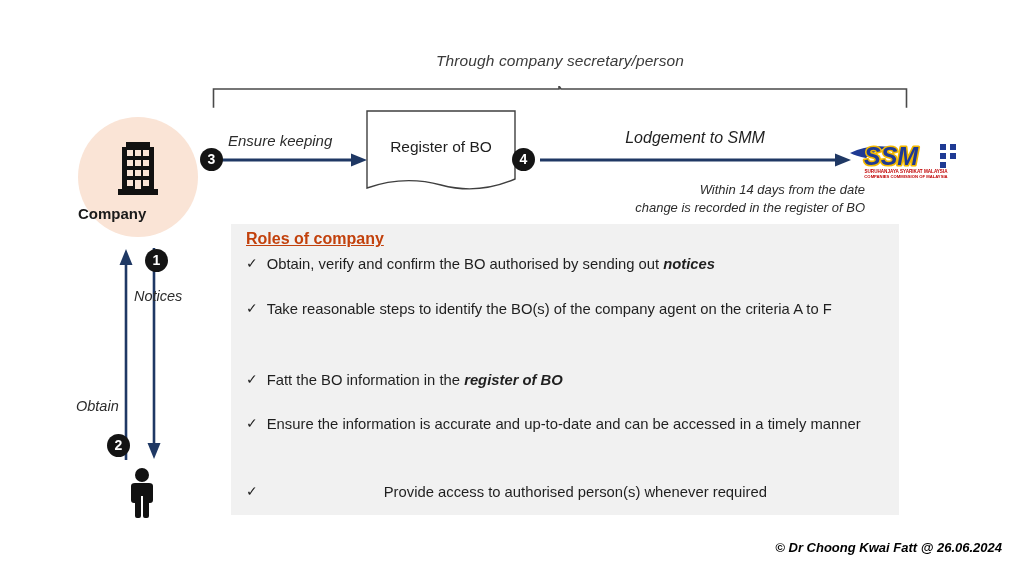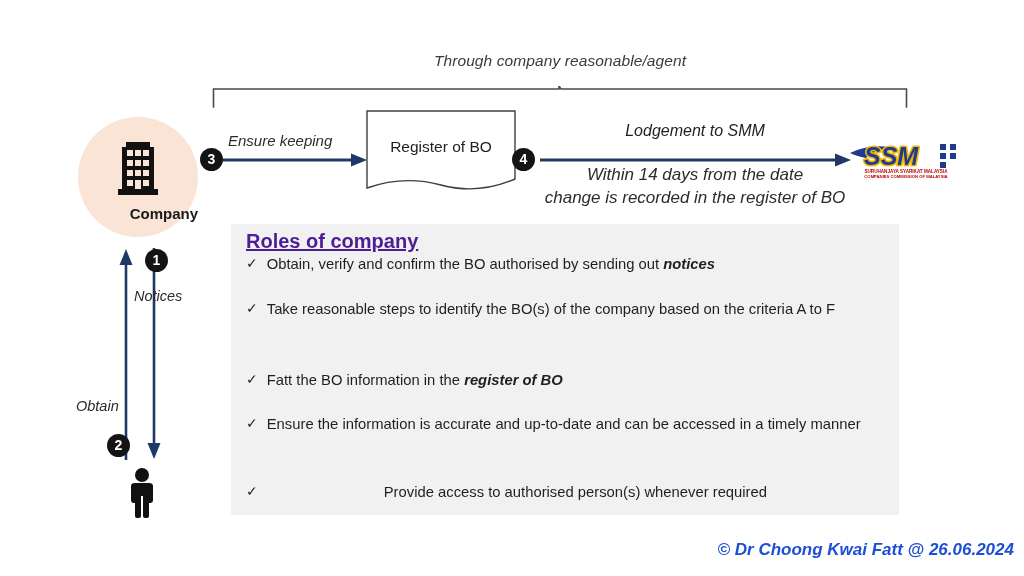--- a/index.html
+++ b/index.html
@@ -55,21 +55,21 @@
     left: 112px;
     top: 137px;
     width: 52px;
     height: 62px;
   }
   #company-label {
     position: absolute;
     left: 78px;
     top: 205px;
     width: 120px;
-    text-align: right;
+    text-align: left;
     font-size: 15px;
     font-weight: bold;
     color: #1a1a1a;
   }
 
   
   #person-icon {
     position: absolute;
     left: 125px;
     top: 468px;
@@ -126,49 +126,49 @@
     position: absolute;
     left: 365px; top: 138px;
     width: 152px; text-align: center;
     font-size: 15.5px; color: #1f1f1f;
   }
 
   
   #arrow-lodgement { position: absolute; left: 540px; top: 150px; width: 312px; height: 20px; }
   #label-lodgement {
     position: absolute;
-    left: 545px; top: 122px;
+    left: 545px; top: 129px;
     width: 300px; text-align: center;
     font-style: italic; font-size: 16px; color: #1f1f1f;
     white-space: nowrap;
   }
   #label-lodgement-sub {
     position: absolute;
-    left: 525px; top: 164px;
-    width: 340px; text-align: center;
-    font-style: italic; font-size: 17px; line-height: 1.35;
+    left: 525px; top: 181px;
+    width: 340px; text-align: right;
+    font-style: italic; font-size: 13px; line-height: 1.35;
     color: #2c2c2c;
   }
 
   
   #ssm-logo { position: absolute; left: 848px; top: 136px; width: 116px; height: 44px; }
 
   
   #roles-panel {
     position: absolute;
     left: 231px; top: 224px;
     width: 668px; height: 291px;
     background: #f1f1f1;
     padding: 0;
   }
   #roles-title {
     position: absolute;
     left: 246px; top: 230px;
-    font-size: 20px; font-weight: bold;
-    color: #4c1d95;
+    font-size: 16px; font-weight: bold;
+    color: #c2410c;
     text-decoration: underline;
   }
   .role-item {
     position: absolute;
     left: 246px;
     width: 638px;
     display: flex;
     gap: 9px;
     align-items: flex-start;
     font-size: 14.8px;
@@ -180,34 +180,34 @@
   .role-text b { font-weight: bold; font-style: italic; }
   #role-0 { top: 254px; }
   #role-1 { top: 299px; }
   #role-2 { top: 370px; }
   #role-3 { top: 414px; }
   #role-4 { top: 482px; }
 
   
   #copyright {
     position: absolute;
-    right: 10px; top: 540px;
-    font-size: 17px;
+    right: 22px; top: 540px;
+    font-size: 13px;
     font-weight: bold;
     font-style: italic;
-    color: #1d4ed8;
+    color: #000000;
     white-space: nowrap;
   }
 </style>
 </head>
 <body>
 
 <div class="stage">
 
-  <div id="bracket-caption">Through company reasonable/agent</div>
+  <div id="bracket-caption">Through company secretary/person</div>
 
   <svg id="top-bracket" viewBox="0 0 696 22" width="696" height="22">
     <path d="M1.5 21 L1.5 3 L347 3 L347 0 L349 3 L694.5 3 L694.5 21" fill="none" stroke="#4a4a4a" stroke-width="1.6" stroke-linecap="square"></path>
   </svg>
 
   <div id="company-circle"></div>
   <svg id="company-building" viewBox="0 0 52 62" width="52" height="62">
     <path d="M10 10 h4 V5 h24 v5 h4 v42 h4 v6 H6 v-6 h4 Z" fill="#111111"></path>
     <g fill="#fae4d6">
       <rect x="15" y="13" width="6" height="6"></rect>
@@ -285,21 +285,21 @@
 
   <div id="roles-panel"></div>
   <div id="roles-title">Roles of company</div>
 
   <div class="role-item" id="role-0">
     <span class="role-check">✓</span>
     <span class="role-text"><span>Obtain, verify and confirm the BO authorised by sending out </span><b>notices</b></span>
   </div>
   <div class="role-item" id="role-1">
     <span class="role-check">✓</span>
-    <span class="role-text"><span>Take reasonable steps to identify the BO(s) of the company based on the criteria A to F</span></span>
+    <span class="role-text"><span>Take reasonable steps to identify the BO(s) of the company agent on the criteria A to F</span></span>
   </div>
   <div class="role-item" id="role-2">
     <span class="role-check">✓</span>
     <span class="role-text"><span>Fatt the BO information in the </span><b>register of BO</b></span>
   </div>
   <div class="role-item" id="role-3">
     <span class="role-check">✓</span>
     <span class="role-text"><span>Ensure the information is accurate and up-to-date and can be accessed in a timely manner</span></span>
   </div>
   <div class="role-item" id="role-4">

